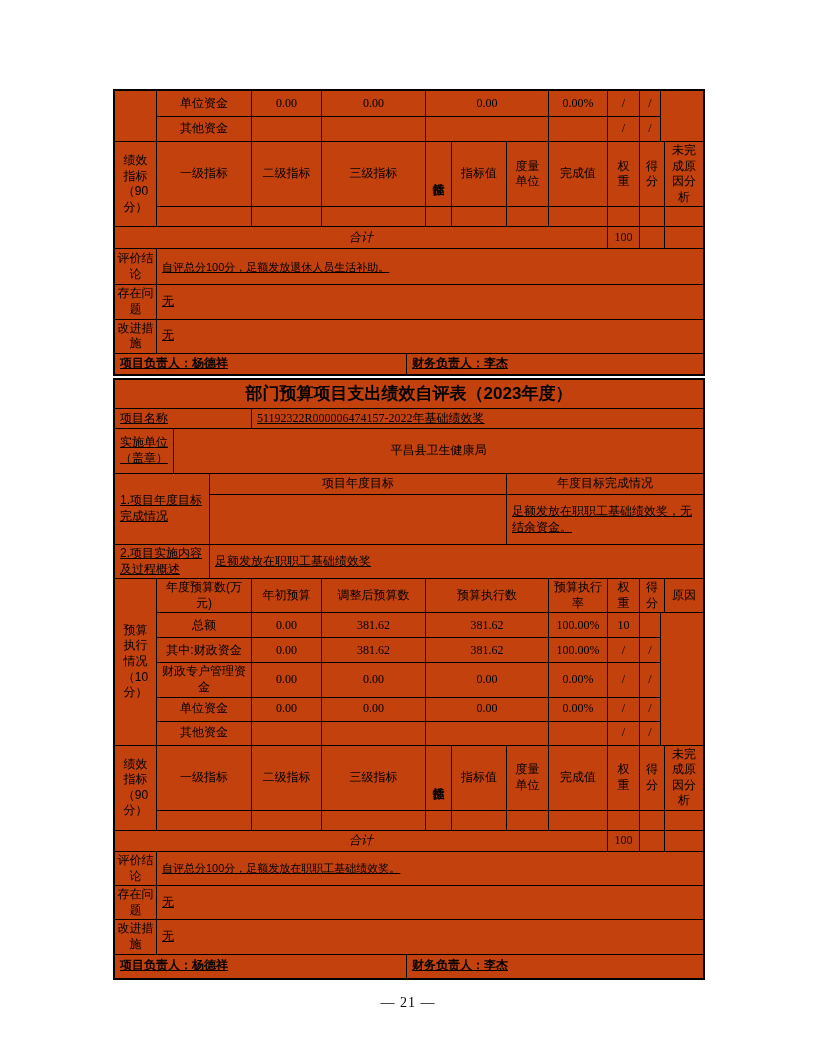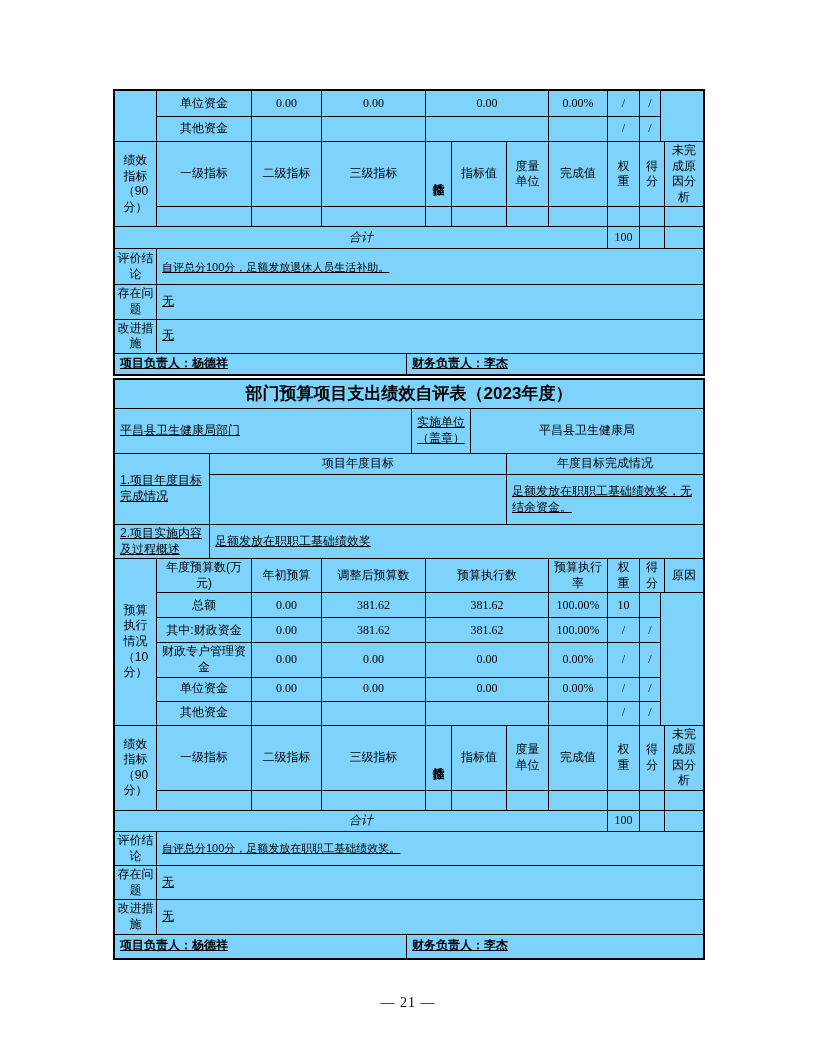--- a/index.html
+++ b/index.html
@@ -1,18 +1,18 @@
 <!DOCTYPE html>
 <html><head>
 <meta charset="utf-8">
 <style>
   html,body{margin:0;padding:0;background:#fff;}
   .page{position:relative;width:816px;height:1056px;background:#fff;overflow:hidden;
         font-family:"Liberation Sans","DejaVu Sans",sans-serif;color:#000;}
-  .tbl{position:absolute;left:113px;width:592px;border:2px solid #000;box-sizing:border-box;background:#7dd3fc;}
+  .tbl{position:absolute;left:113px;width:592px;border:2px solid #000;box-sizing:border-box;background:#c2410c;}
   #t1{top:89px;}
   #t2{top:378px;}
   .row{display:flex;align-items:stretch;}
   .sec{display:flex;align-items:stretch;}
   .col{display:flex;flex-direction:column;}
   .grow{flex:1 1 auto;min-width:0;}
   .c{box-sizing:border-box;border-right:1px solid #000;border-bottom:1px solid #000;
      display:flex;align-items:center;justify-content:center;text-align:center;
      font-size:12px;line-height:1.3;padding:1px 2px;overflow:hidden;flex:0 0 auto;}
   .left{justify-content:flex-start;text-align:left;padding-left:5px;padding-right:4px;text-decoration:underline;}
@@ -130,23 +130,26 @@
       <div class="c fx left bold noR noB">财务负责人：李杰</div>
     </div>
   </div>
 
   <div class="tbl" id="t2">
 
     <div class="row h29">
       <div class="c fx title-cell noR">部门预算项目支出绩效自评表（2023年度）</div>
     </div>
 
+    <div class="row h20">
+      <div class="c wlab2 left">项目名称</div>
+      <div class="c fx left num noR">51192322R000006474157-2022年基础绩效奖</div>
+    </div>
 
     <div class="row h45">
-      <div class="c w3to7 left">平昌县卫生健康局部门</div>
       <div class="c w8 left">实施单位（盖章）</div>
       <div class="c fx noR">平昌县卫生健康局</div>
     </div>
 
     <div class="sec">
       <div class="col grow">
         <div class="sec">
           <div class="c w2 left">1.项目年度目标完成情况</div>
           <div class="col grow">
             <div class="row h21">

